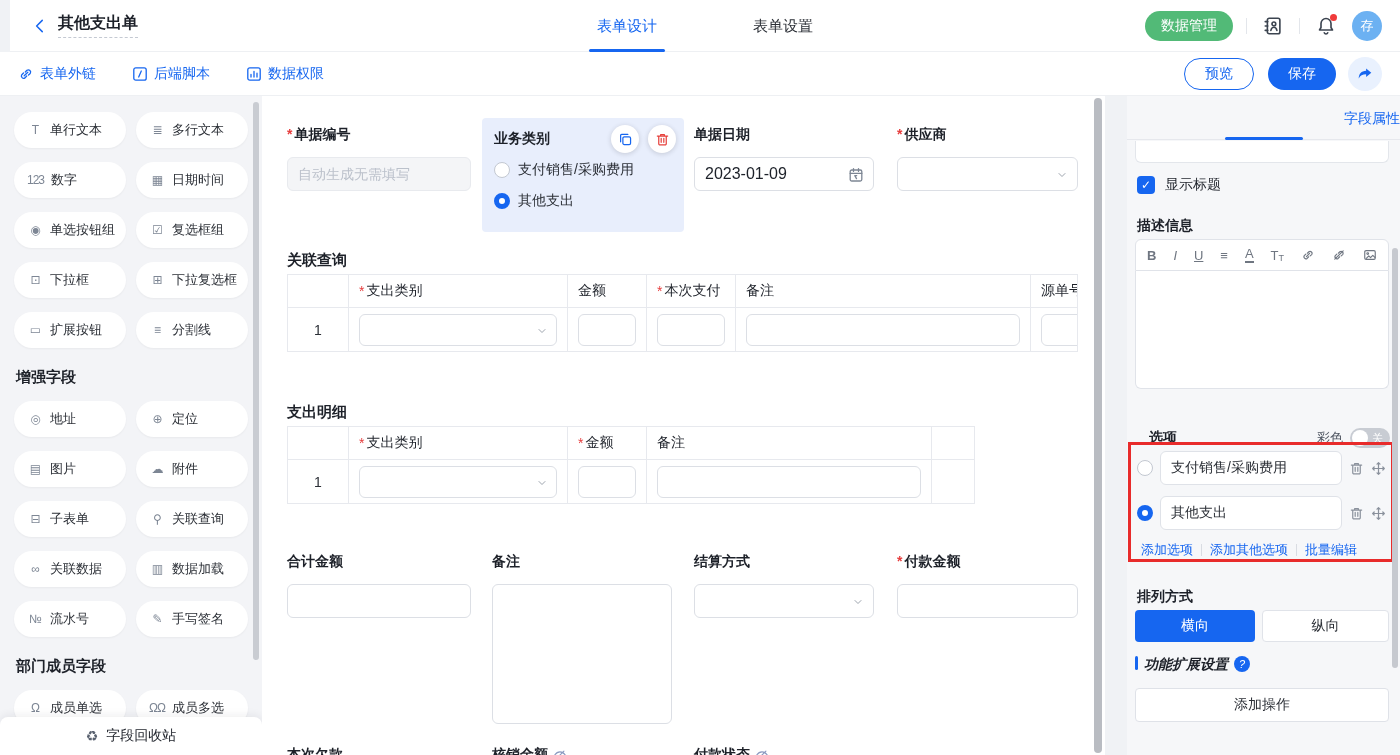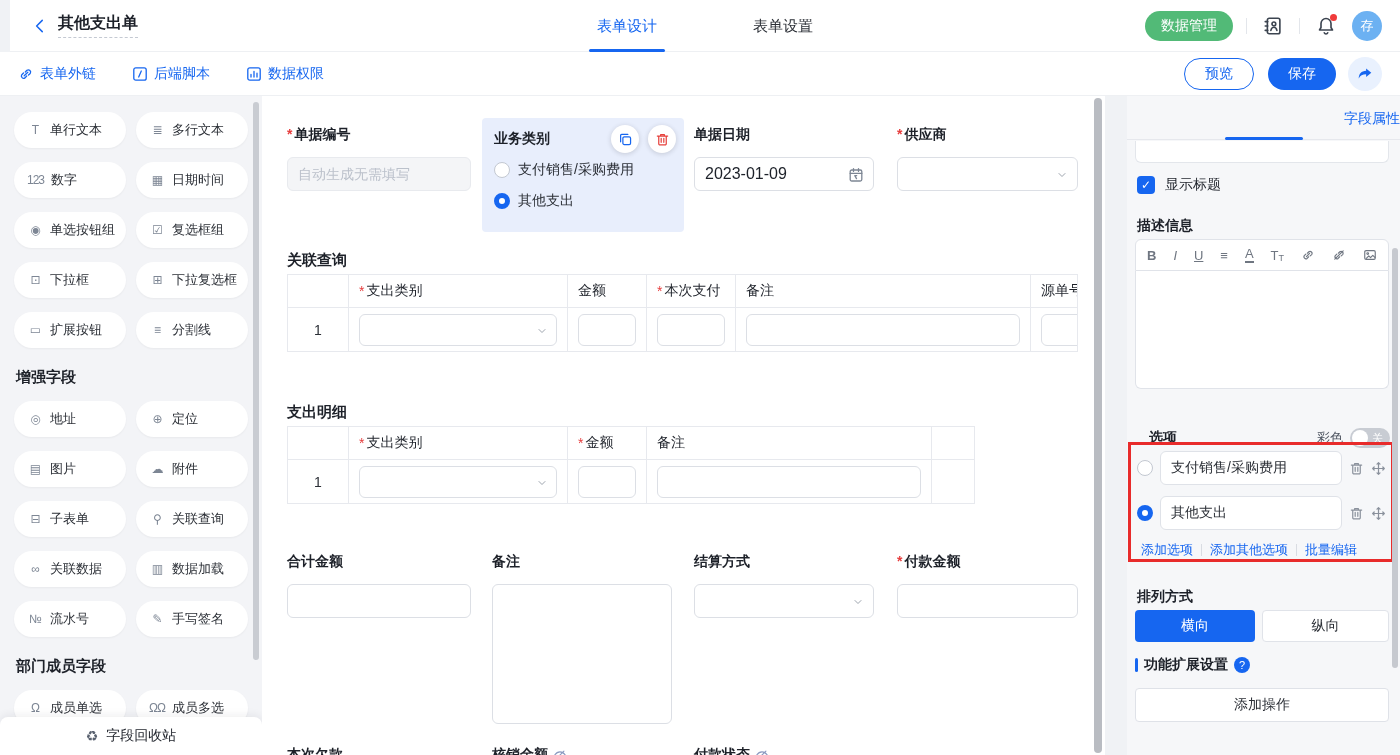--- a/index.html
+++ b/index.html
@@ -103,21 +103,21 @@
   .toggle .tstate { position:absolute; right:7px; top:0; line-height:20px; font-size:11px; color:#fff; }
   .opt-box { position:absolute; left:1px; top:346px; width:266px; height:120px; border:3px solid #e82b2b; padding:6px 5px 0 6px; }
   .opt-row { display:flex; align-items:center; gap:7px; margin-bottom:11px; }
   .opt-inp { flex:1; height:34px; border:1px solid #dfe2e8; border-radius:6px; background:#fff; font-size:14px; padding:0 10px; color:#2b2f36; min-width:0; }
   .opt-act { display:flex; align-items:center; gap:8px; padding-left:4px; font-size:13px; color:#1666f0; }
   .opt-act .sep { width:1px; height:12px; background:#d9dce2; }
   .opt-act span { cursor:pointer; white-space:nowrap; }
   .arr-label { position:absolute; left:10px; top:492px; }
   .arr-h { position:absolute; left:8px; top:514px; width:120px; height:32px; background:#1666f0; color:#fff; border-radius:4px; font-size:14px; display:flex; align-items:center; justify-content:center; cursor:pointer; }
   .arr-v { position:absolute; left:135px; top:514px; width:127px; height:32px; background:#fff; color:#2b2f36; border:1px solid #e0e3e9; border-radius:4px; font-size:14px; display:flex; align-items:center; justify-content:center; cursor:pointer; }
-  .ext-head { position:absolute; left:8px; top:560px; display:flex; align-items:center; gap:6px; }
+  .ext-head { position:absolute; left:8px; top:560px; display:flex; align-items:flex-start; gap:6px;font-style:italic; }
   .blue-bar { width:3px; height:14px; background:#1666f0; border-radius:2px; }
   .qmark { width:16px; height:16px; border-radius:50%; background:#1666f0; color:#fff; font-size:11px; line-height:16px; text-align:center; cursor:pointer; }
   .add-action { position:absolute; left:8px; top:592px; width:254px; height:34px; background:#fff; border:1px solid #dfe2e8; border-radius:4px; font-size:14px; color:#2b2f36; cursor:pointer; }
   .panel-scroll { position:absolute; right:2px; top:152px; width:6px; height:420px; background:#c6c9cf; border-radius:3px; }
   .gicon { color:#8a919c; }
 </style>
 </head>
 <body>
 
 <svg width="0" height="0" style="position:absolute">

